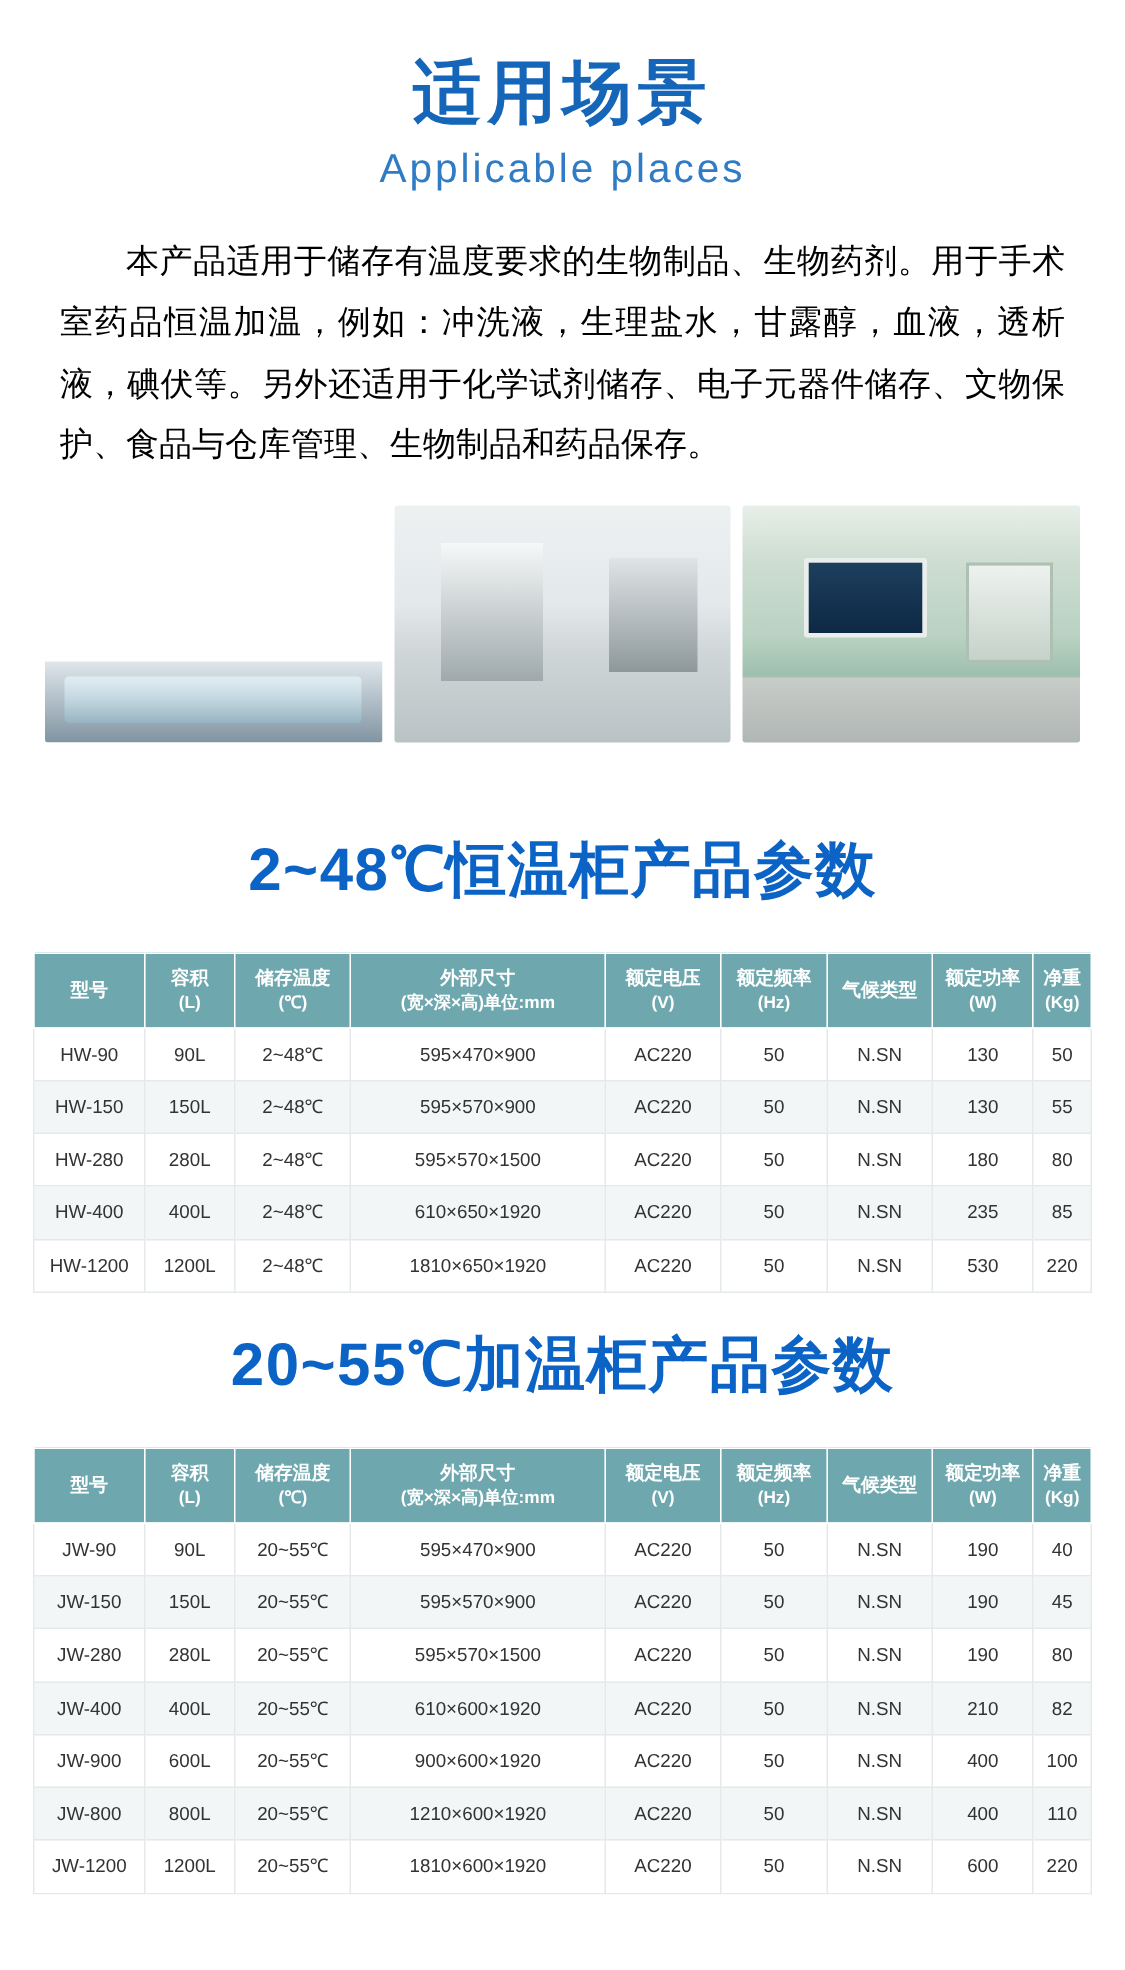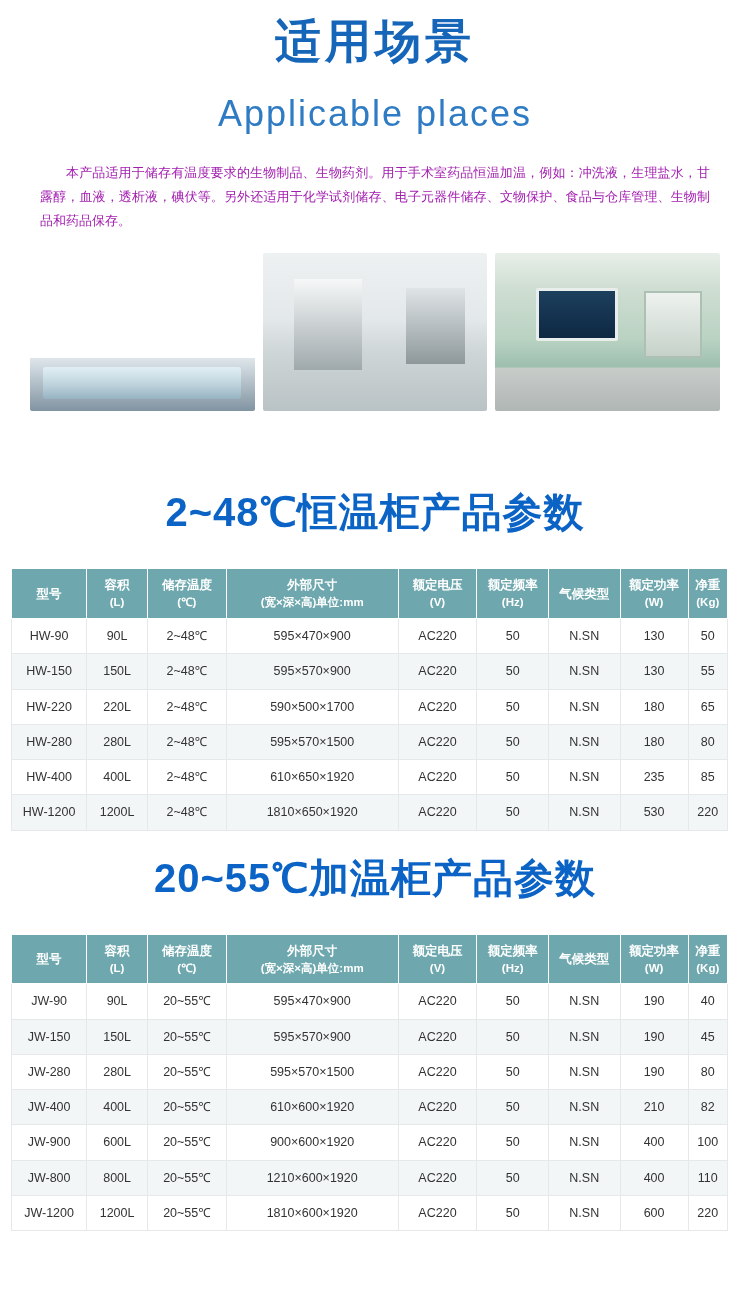--- a/index.html
+++ b/index.html
@@ -15,46 +15,46 @@
     color: #333;
   }
   .page {
     width: 750px;
     position: relative;
     overflow: hidden;
   }
 
   
   .hero {
-    padding-top: 14px;
+    padding-top: 34px;
     text-align: center;
   }
   .hero-title-cn {
     font-size: 46px;
     font-weight: bold;
     color: #1565b8;
     letter-spacing: 4px;
     line-height: 1.2;
     font-family: "Liberation Sans", sans-serif;
   }
   .hero-title-en {
-    margin-top: 24px;
-    font-size: 36px;
+    margin-top: 8px;
+    font-size: 27px;
     color: #2f7bc4;
     letter-spacing: 2px;
     font-family: "Liberation Sans", sans-serif;
     font-weight: normal;
   }
 
   
   .intro {
     margin: 26px 40px 0 40px;
-    font-size: 13px;
+    font-size: 22px;
     line-height: 1.85;
-    color: #a21caf;
+    color: #000000;
     text-align: justify;
     text-indent: 2em;
     font-family: "Liberation Sans", sans-serif;
   }
   .intro p { margin: 0; }
 
   
   .photos {
     display: flex;
     gap: 8px;
@@ -135,26 +135,26 @@
 
   
   .section-title {
     text-align: center;
     font-size: 40px;
     font-weight: bold;
     color: #0b63c5;
     letter-spacing: 1px;
     font-family: "Liberation Sans", sans-serif;
   }
-  .section-title.first { margin-top: 74px; }
+  .section-title.first { margin-top: 57px; }
   .section-title.second { margin-top: 20px; }
 
   
   .table-wrap {
-    margin: 28px 22px 0 11px;
+    margin: 28px 22px 0 22px;
   }
   table.spec {
     width: 100%;
     border-collapse: collapse;
     font-size: 12.5px;
     color: #333;
     font-family: "Liberation Sans", sans-serif;
   }
   table.spec thead th {
     background: #6ea8ae;
@@ -281,31 +281,20 @@
           <td>150L</td>
           <td>2~48℃</td>
           <td>595×570×900</td>
           <td>AC220</td>
           <td>50</td>
           <td>N.SN</td>
           <td>130</td>
           <td>55</td>
         </tr>
         <tr>
-          <td>HW-220</td>
-          <td>220L</td>
-          <td>2~48℃</td>
-          <td>590×500×1700</td>
-          <td>AC220</td>
-          <td>50</td>
-          <td>N.SN</td>
-          <td>180</td>
-          <td>65</td>
-        </tr>
-        <tr>
           <td>HW-280</td>
           <td>280L</td>
           <td>2~48℃</td>
           <td>595×570×1500</td>
           <td>AC220</td>
           <td>50</td>
           <td>N.SN</td>
           <td>180</td>
           <td>80</td>
         </tr>

